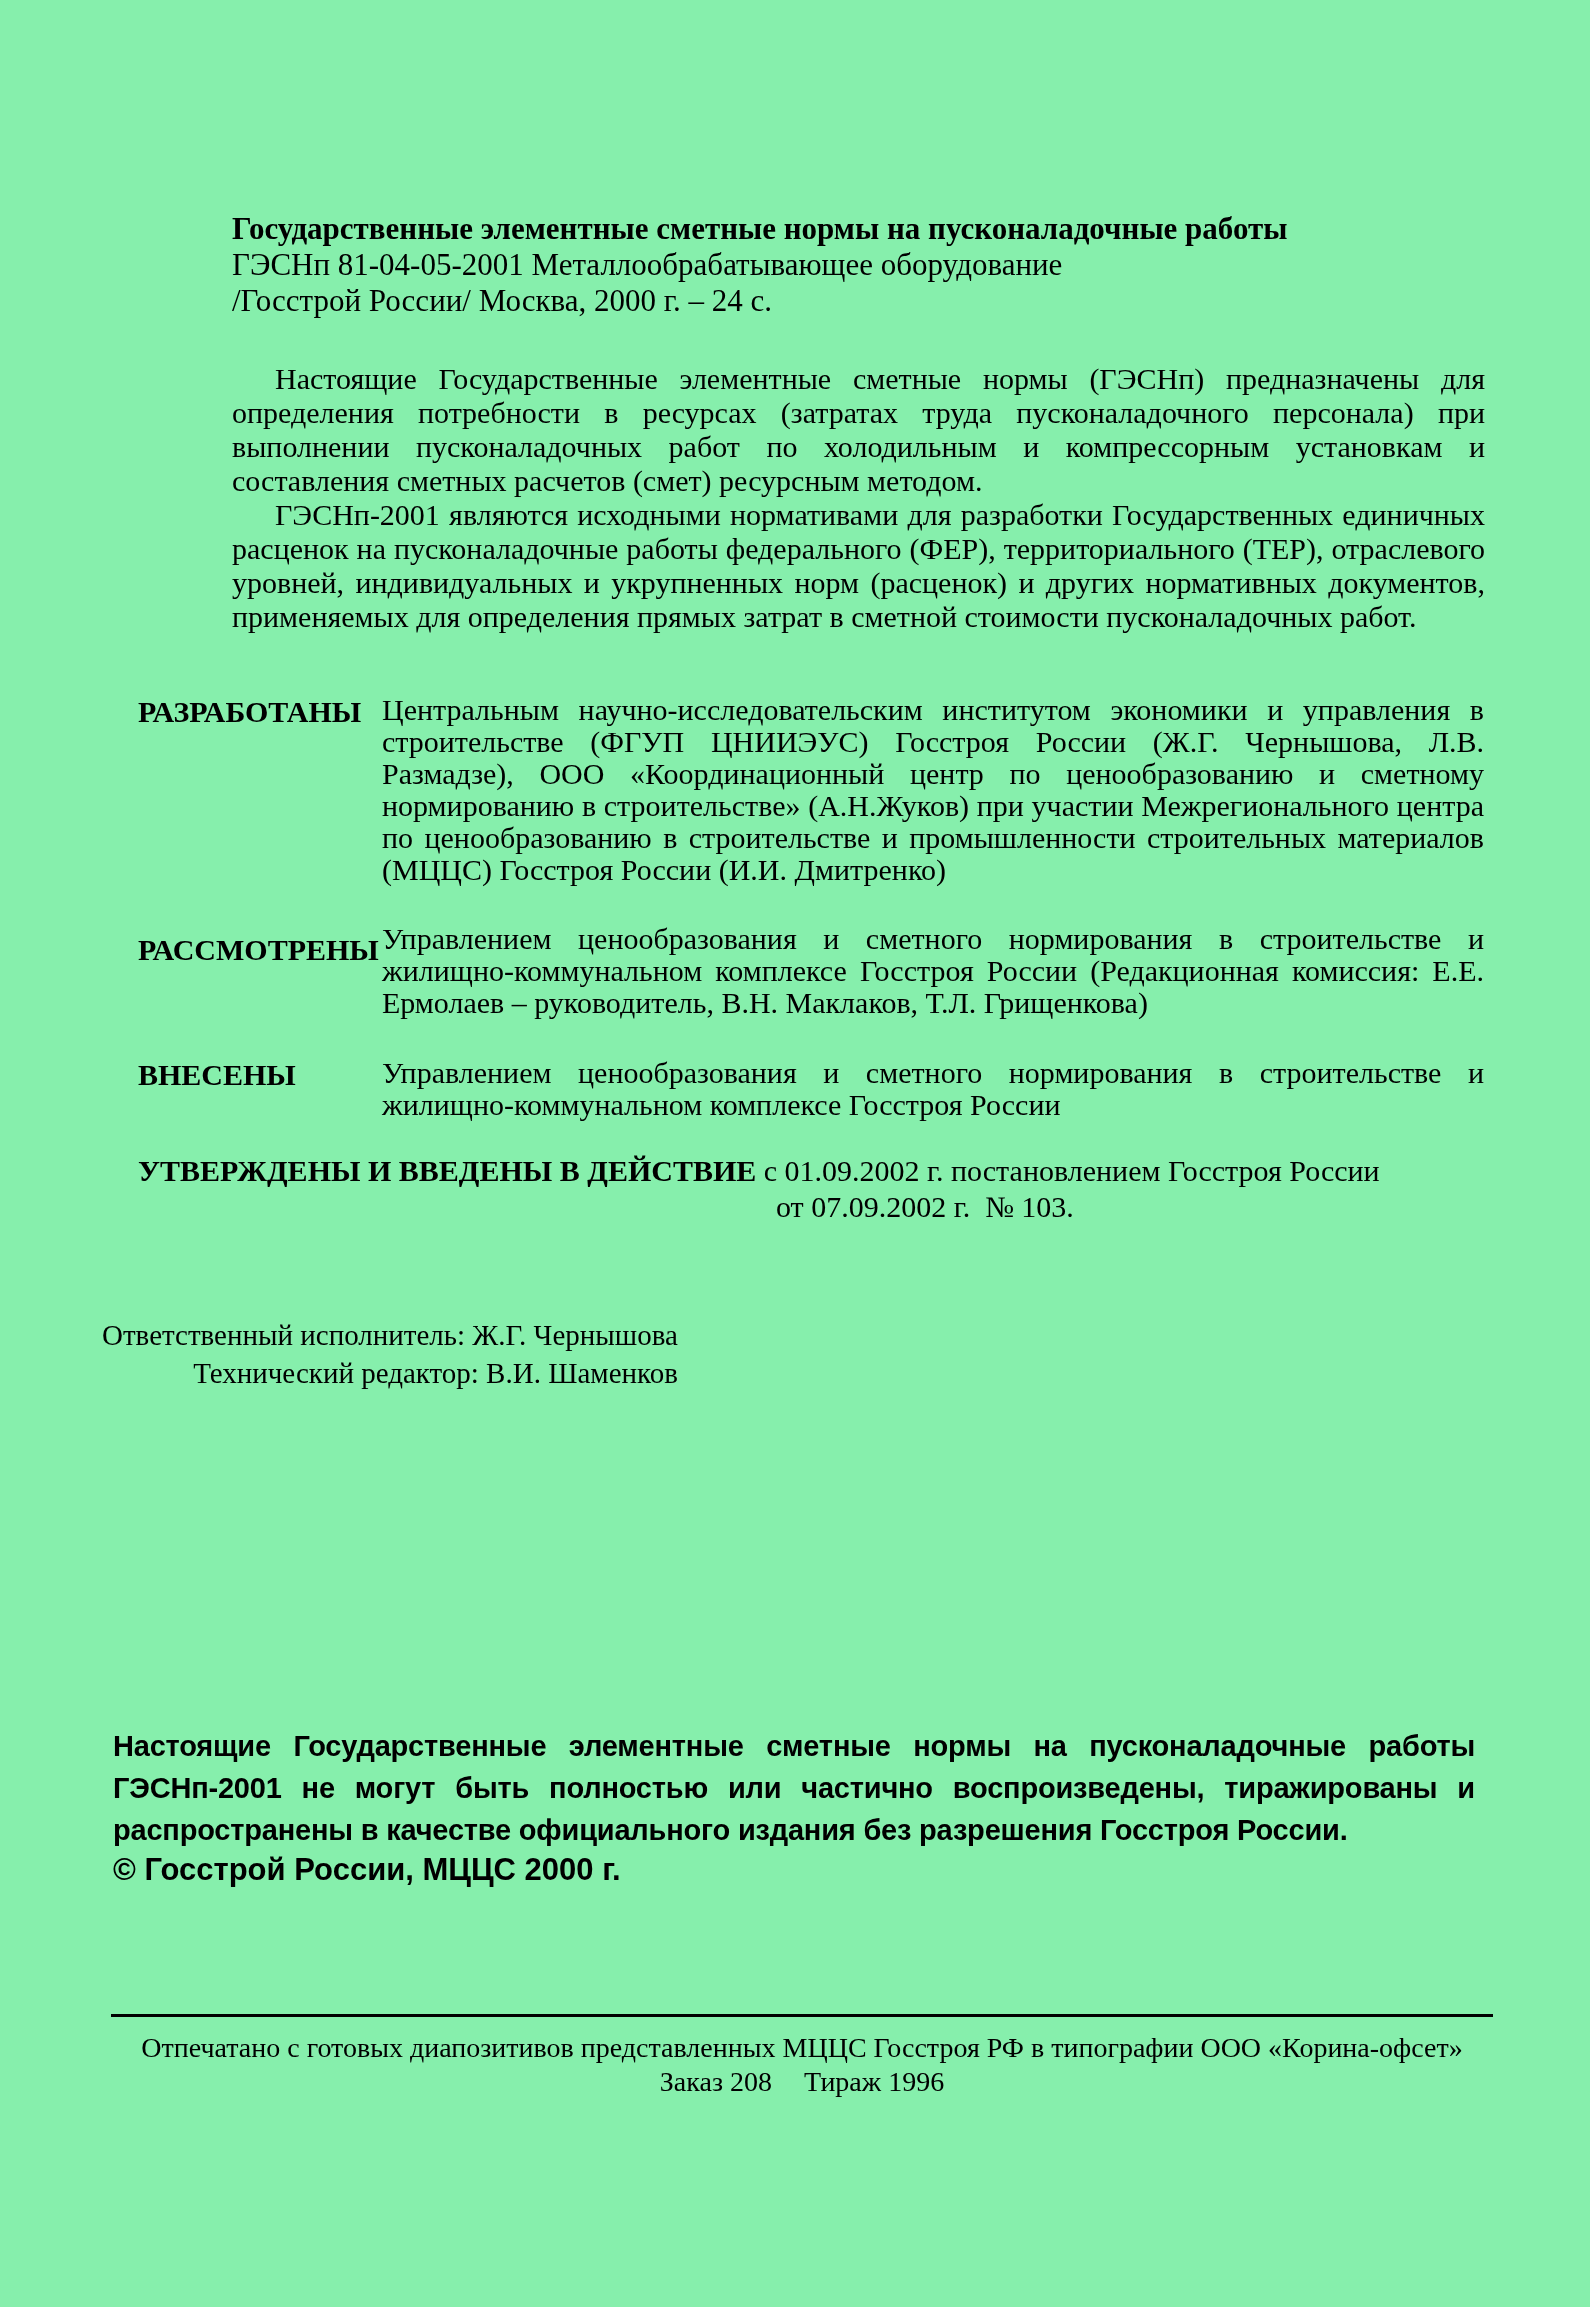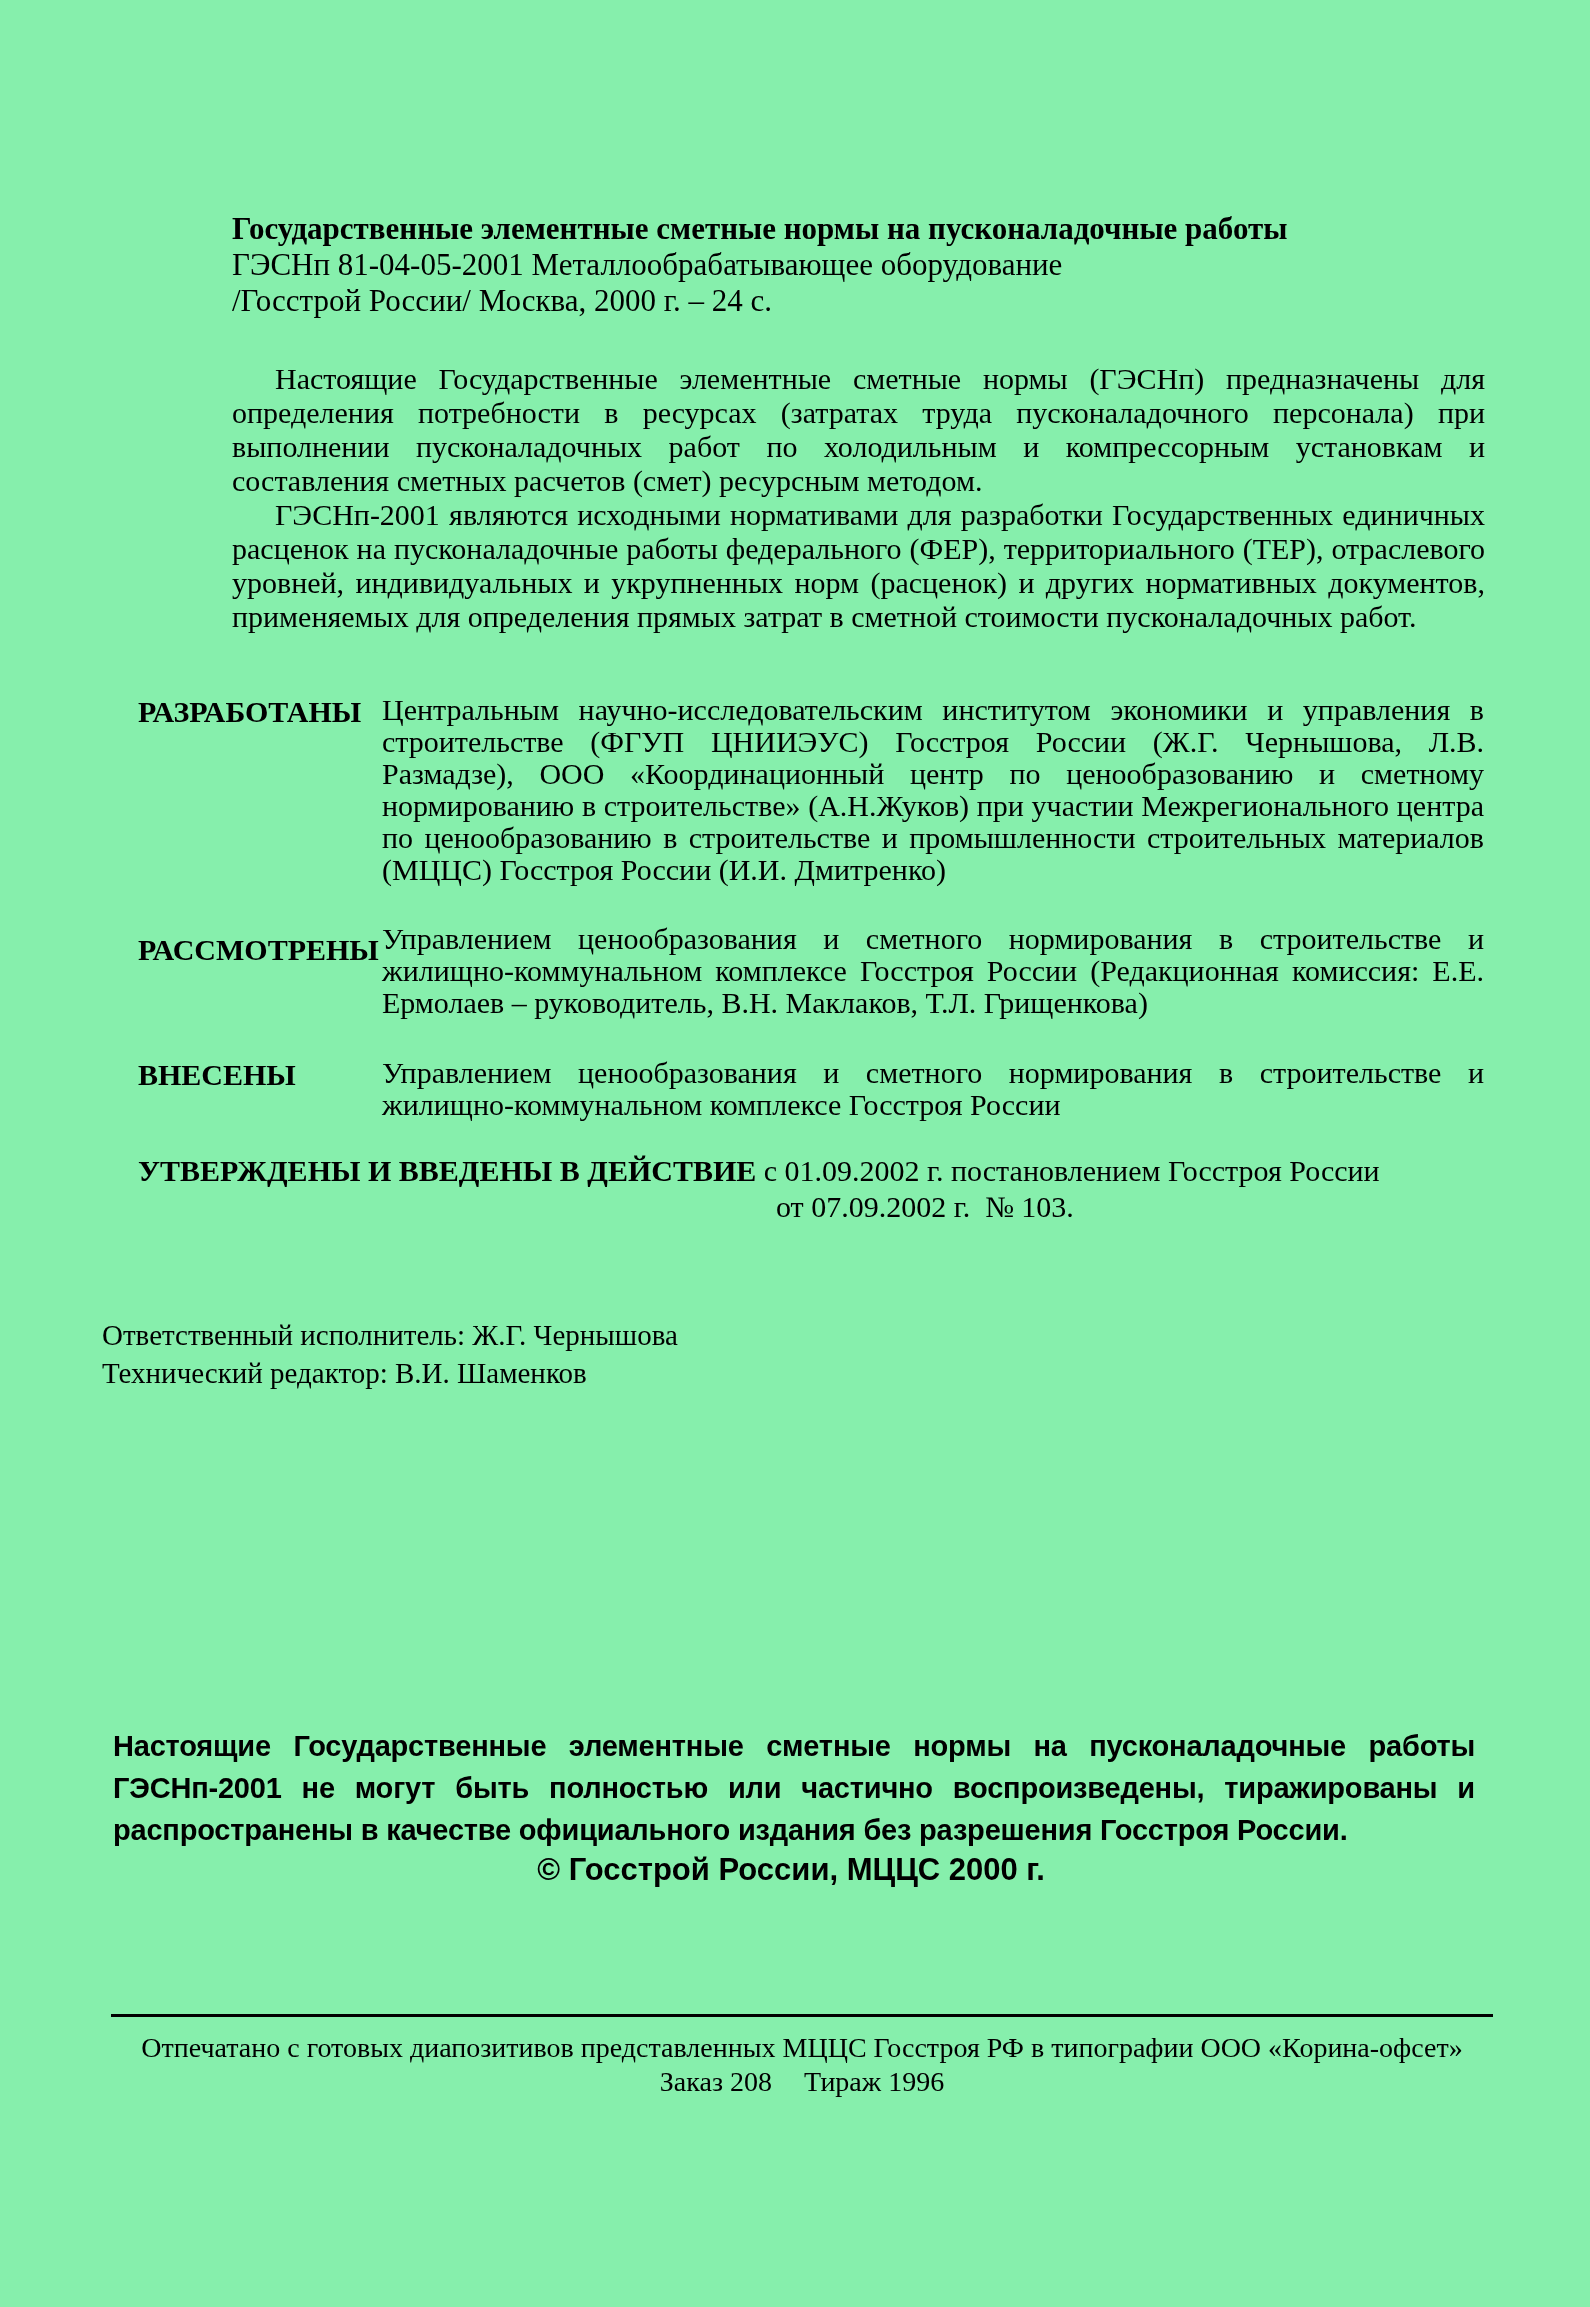--- a/index.html
+++ b/index.html
@@ -74,41 +74,42 @@
     line-height: 35px;
     white-space: pre;
   }
   
   .staff {
     position: absolute;
     left: 102px;
     top: 1316px;
     font-size: 29px;
     line-height: 38px;
+    text-align: right;
   }
   
   .notice {
     position: absolute;
     left: 113px;
     top: 1725px;
     width: 1362px;
     font-family: "Liberation Sans", "DejaVu Sans", sans-serif;
     font-weight: bold;
     font-size: 29px;
     line-height: 42px;
     text-align: justify;
     letter-spacing: -0.2px;
   }
   
   .copyright {
     position: absolute;
     left: 113px;
     top: 1852px;
     width: 1356px;
-    text-align: center;
+    text-align: left;
     font-family: "Liberation Sans", "DejaVu Sans", sans-serif;
     font-weight: bold;
     font-size: 31px;
   }
   
   .footer-rule {
     position: absolute;
     left: 111px;
     top: 2014px;
     width: 1382px;

